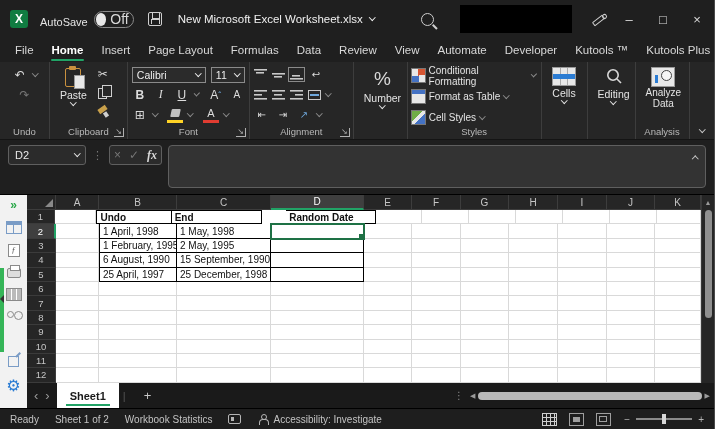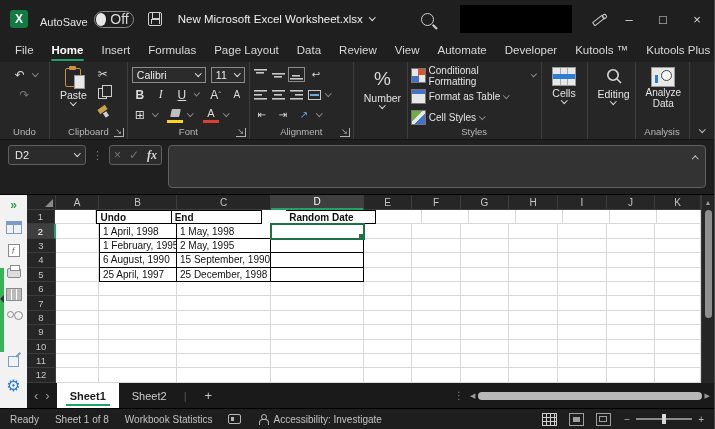--- a/index.html
+++ b/index.html
@@ -199,22 +199,22 @@
       <div class="wbtn">□</div>
       <div class="wbtn">×</div>
     </div>
   </div>
 
   <div class="tabrow">
     <div style="display:flex" id="ribbon-tabs">
         <div class="rtab">File</div>
         <div class="rtab active">Home</div>
         <div class="rtab">Insert</div>
+        <div class="rtab">Page Layout</div>
         <div class="rtab">Formulas</div>
-        <div class="rtab">Page Layout</div>
         <div class="rtab">Data</div>
         <div class="rtab">Review</div>
         <div class="rtab">View</div>
         <div class="rtab">Automate</div>
         <div class="rtab">Developer</div>
         <div class="rtab">Kutools ™</div>
         <div class="rtab">Kutools Plus</div>
       </div>
 
   </div>
@@ -597,39 +597,38 @@
           <span class="arr">▲</span>
           <span class="vthumb"></span>
         </div>
       </div>
 
       <div class="sheetrow">
         <span class="navarr">‹</span>
         <span class="navarr" style="padding-left:0">›</span>
         <div style="display:flex" id="sheet-tabs">
             <div class="stab active">Sheet1</div>
-            <div class="stab">Sheet2</div>
           </div>
         <span class="tabsep">|</span>
         <span class="addsheet">+</span>
         <div class="sheetrow-right">
           <span style="color:#888;font-size:10px">⋮</span>
           <div class="hscroll">
             <span class="arr">◀</span>
             <span class="hthumb"></span>
             <span class="arr">▶</span>
           </div>
         </div>
       </div>
     </div>
   </div>
 
   <div class="statusbar">
     <span class="sb-item">Ready</span>
-    <span class="sb-item">Sheet 1 of 8</span>
+    <span class="sb-item">Sheet 1 of 2</span>
     <span class="sb-item">Workbook Statistics</span>
     <span class="ic-cam"></span>
     <span class="sb-item">
       <span class="ic-person"></span>
       <span>Accessibility: Investigate</span>
     </span>
     <div class="status-right">
       <span class="vw normal"></span>
       <span class="vw pagelayout"></span>
       <span class="vw pagebreak"></span>

